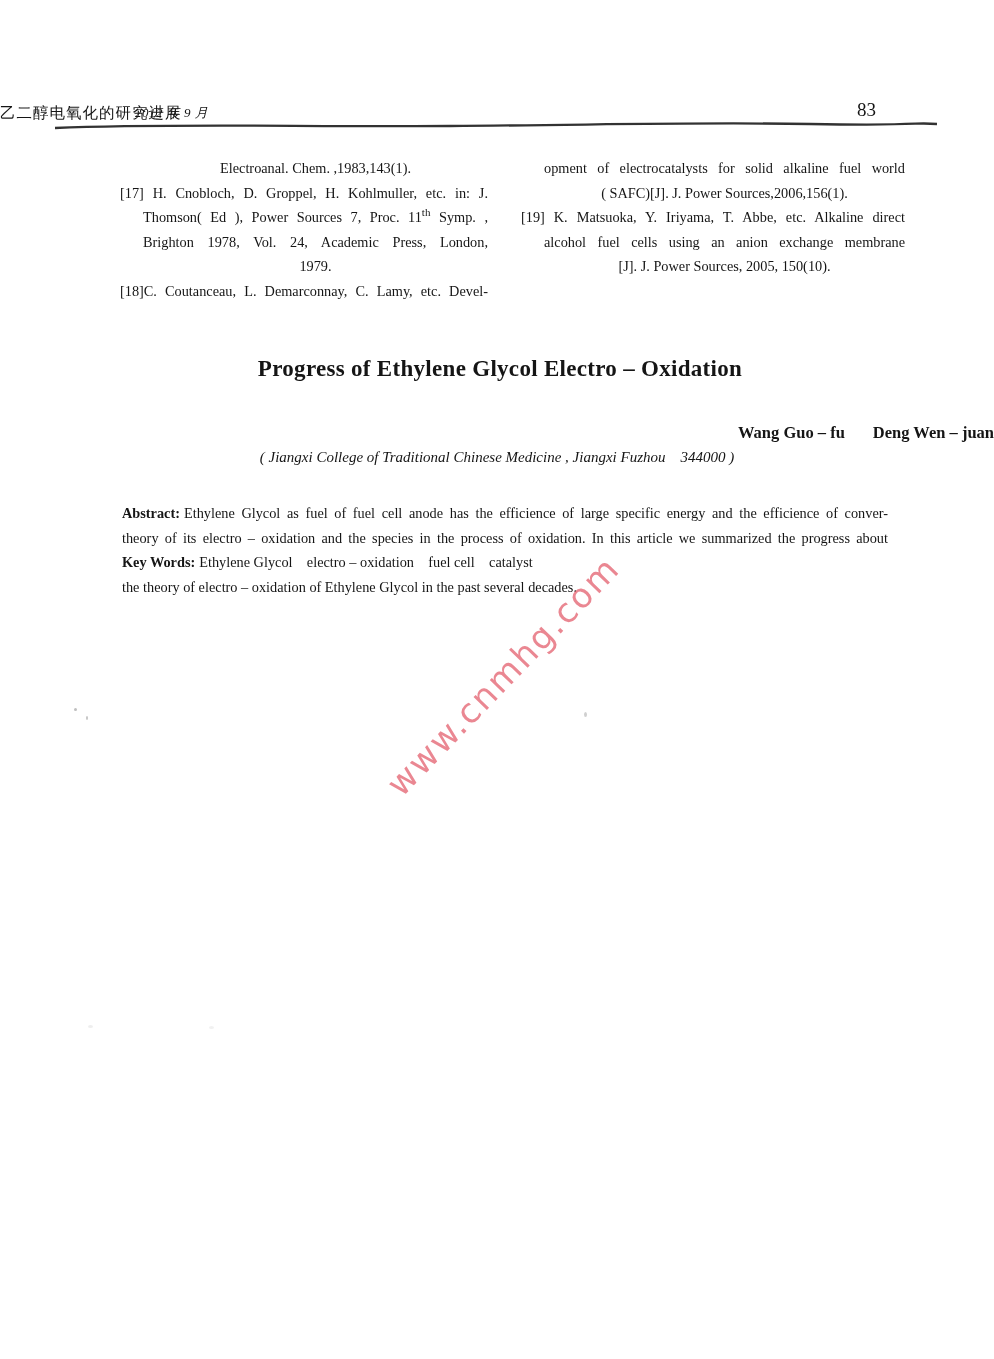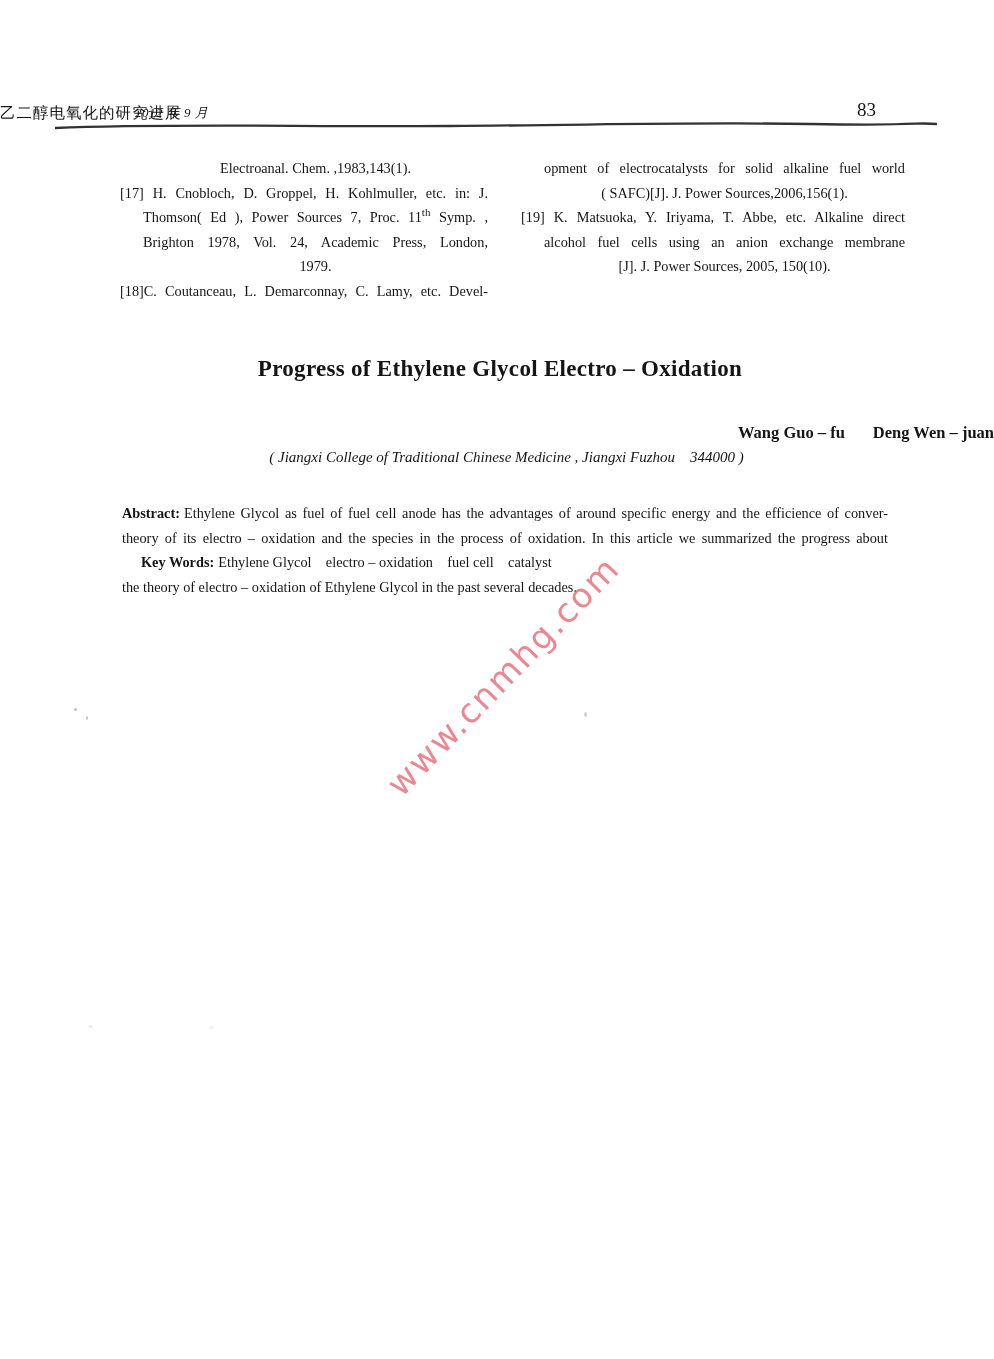--- a/index.html
+++ b/index.html
@@ -45,21 +45,21 @@
   }
   .authors {
     position: absolute; left: 0; right: 0; top: 423px;
     text-align: right; font-size: 16.5px; font-weight: bold;
   }
   .agap { display: inline-block; width: 28px; }
   .affil {
     position: absolute; left: 0; right: 0; top: 449px;
     text-align: center; font-style: italic; font-size: 15px;
   }
-  .pre { white-space: pre-wrap; margin-left: 19px; }
+  .pre { white-space: pre-wrap; }
 
   
   .abstract {
     position: absolute; left: 122px; top: 501px; width: 766px;
     font-size: 14.3px;
   }
   .aln { line-height: 24.6px; height: 24.6px; }
   .b { font-weight: bold; margin-right: 4px; }
 
   
@@ -110,21 +110,21 @@
     <div class="ln ind">[J]. J. Power Sources, 2005, 150(10).</div>
   </div>
 
   <h1 class="title">Progress of Ethylene Glycol Electro – Oxidation</h1>
 
   <div class="authors"><span>Wang Guo – fu</span><span class="agap"></span><span>Deng Wen – juan</span></div>
 
   <div class="affil pre">( Jiangxi College of Traditional Chinese Medicine , Jiangxi Fuzhou    344000 )</div>
 
   <section class="abstract">
-    <div class="aln j"><span class="b">Abstract:</span><span>Ethylene Glycol as fuel of fuel cell anode has the advantages of around specific energy and the efficience of conver-</span></div>
+    <div class="aln j"><span class="b">Abstract:</span><span>Ethylene Glycol as fuel of fuel cell anode has the efficience of large specific energy and the efficience of conver-</span></div>
     <div class="aln j">theory of its electro – oxidation and the species in the process of oxidation.  In this article we summarized the progress about</div>
     <div class="aln pre"><span class="b">Key Words:</span><span>Ethylene Glycol    electro – oxidation    fuel cell    catalyst</span></div>
     <div class="aln">the theory of electro – oxidation of Ethylene Glycol in the past several decades.</div>
   </section>
 
   <div class="watermark">www.cnmhg.com</div>
 
   <i class="sp sp1"></i>
   <i class="sp sp2"></i>
   <i class="sp sp3"></i>

